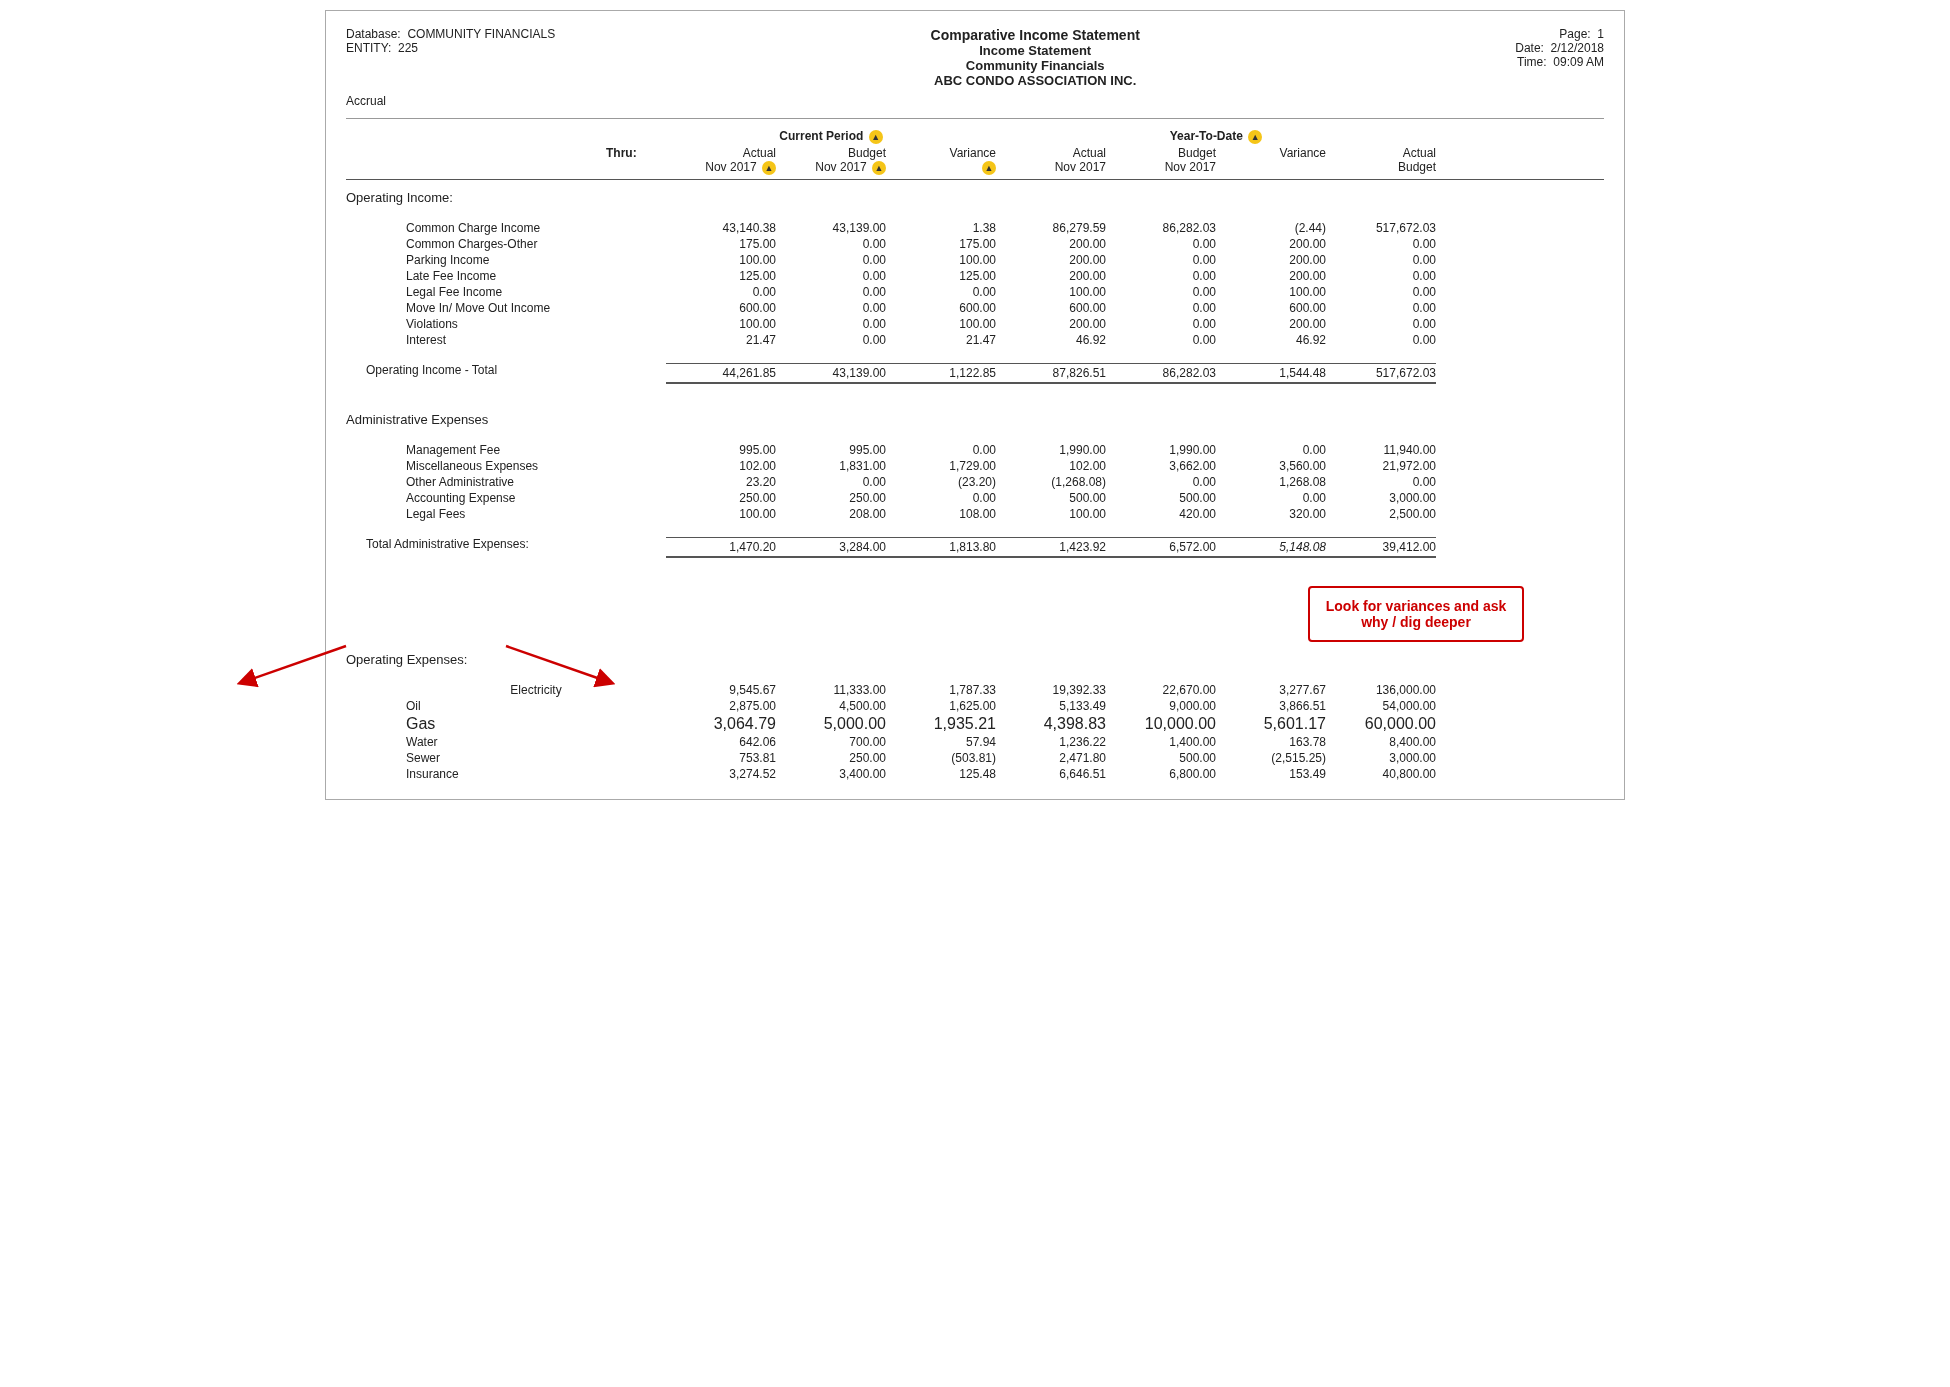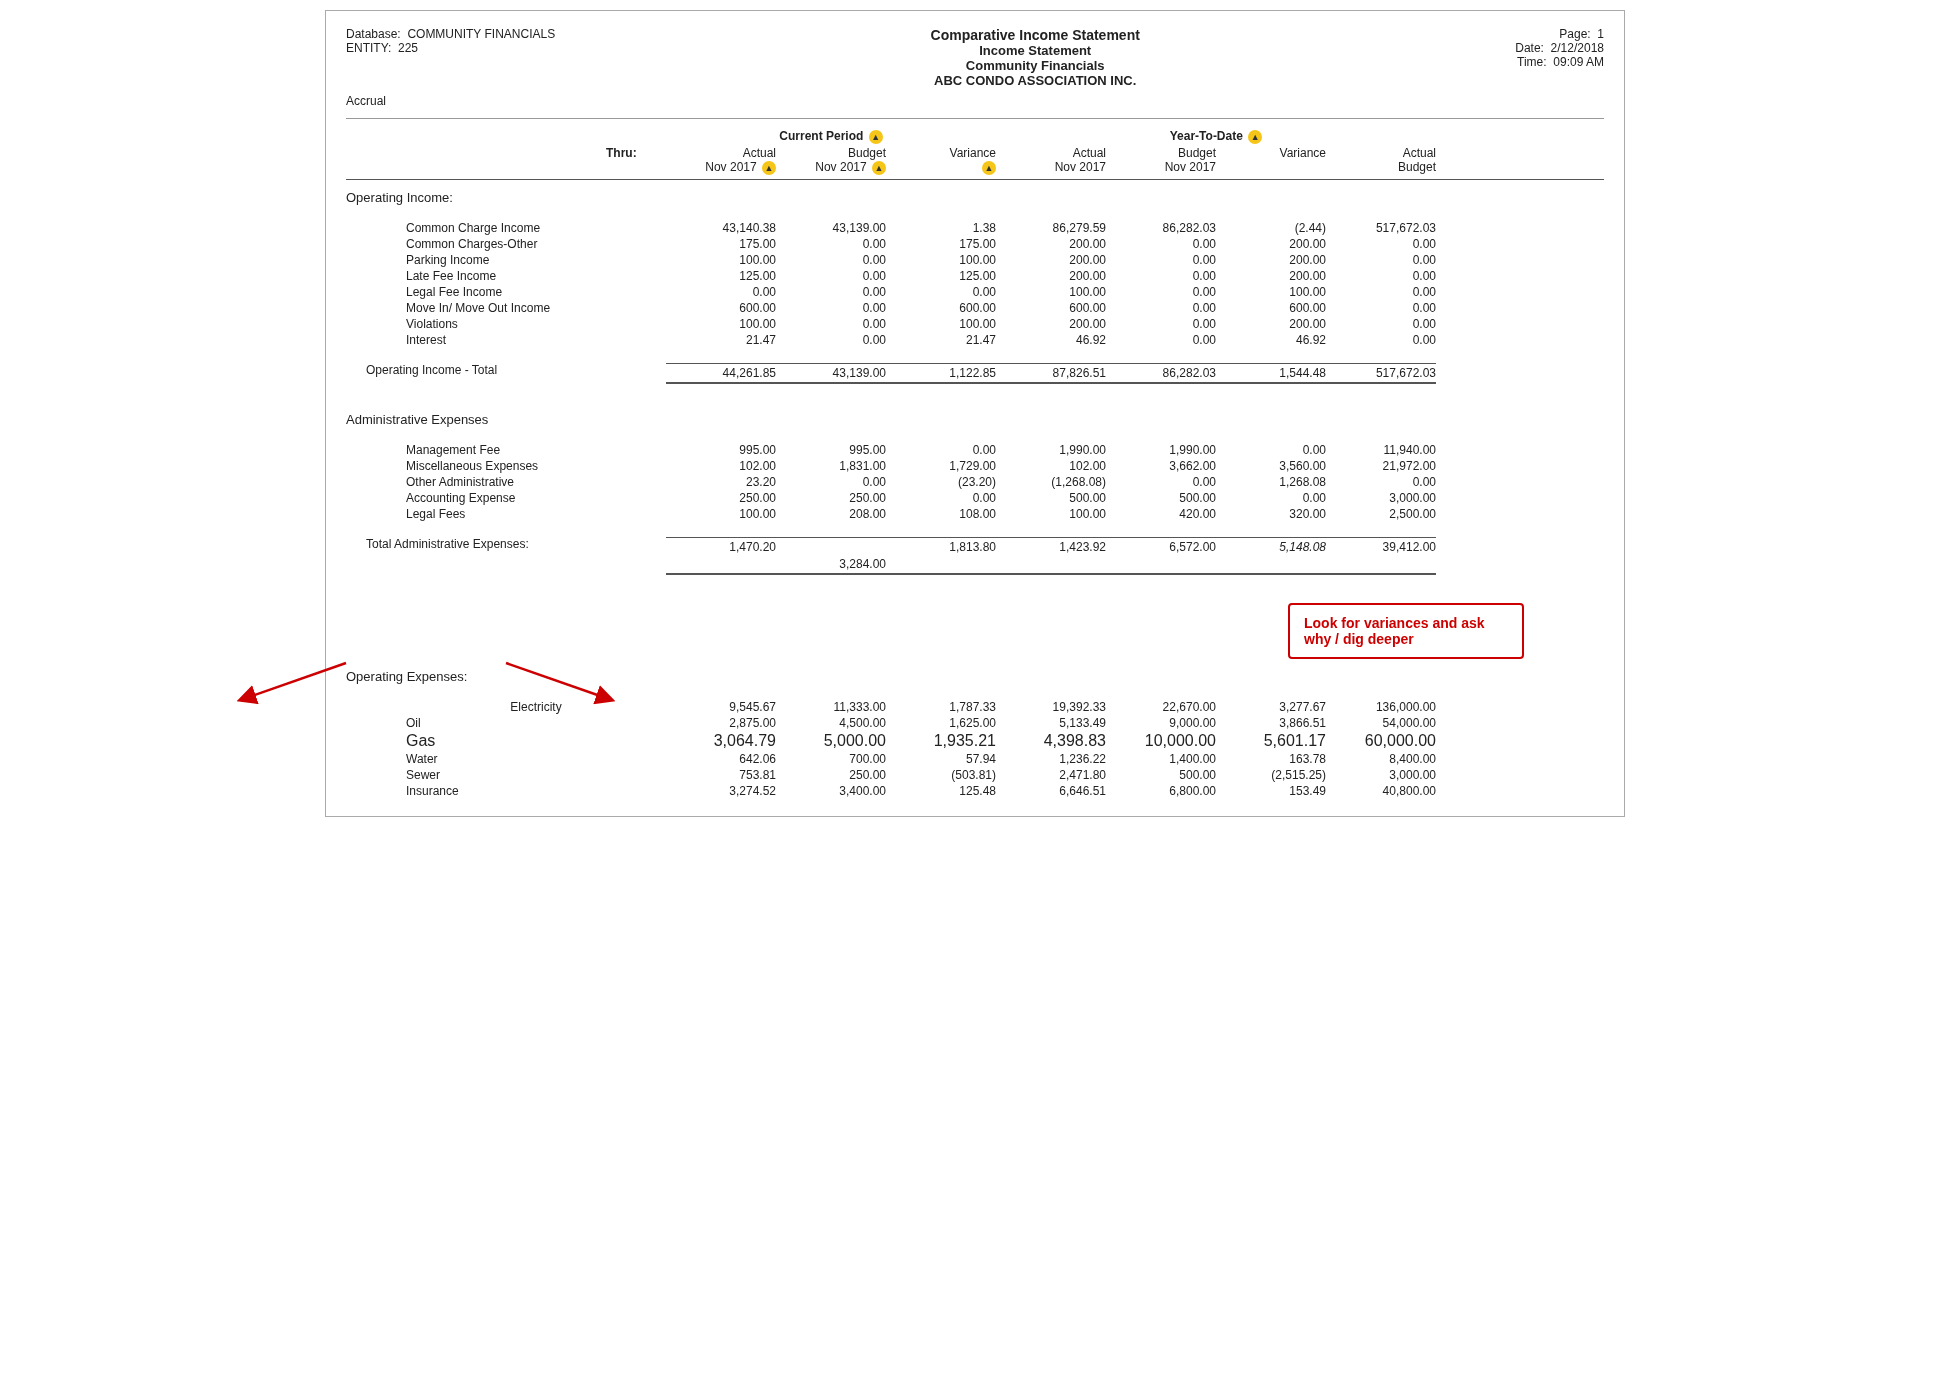--- a/index.html
+++ b/index.html
@@ -325,21 +325,21 @@
         <div>2,500.00</div>
       </div>
     </div>
 
   <div class="spacer"></div>
 
   <div id="admin-total-row">
       <div style="display: grid; grid-template-columns: 320px 110px 110px 110px 110px 110px 110px 110px; text-align: right; font-size: 12px; margin-top: 4px;">
         <div style="text-align: left; padding-left: 20px;">Total Administrative Expenses:</div>
         <div style="border-top: 1px solid rgb(85, 85, 85); padding-top: 2px;">1,470.20</div>
-        <div style="border-top: 1px solid rgb(85, 85, 85); padding-top: 19px;">3,284.00</div>
+        <div style="border-top: 1px solid rgb(85, 85, 85); padding-top: 2px;">3,284.00</div>
         <div style="border-top: 1px solid rgb(85, 85, 85); padding-top: 2px;">1,813.80</div>
         <div style="border-top: 1px solid rgb(85, 85, 85); padding-top: 2px;">1,423.92</div>
         <div style="border-top: 1px solid rgb(85, 85, 85); padding-top: 2px;">6,572.00</div>
         <div style="border-top: 1px solid rgb(85, 85, 85); padding-top: 2px; font-style: italic;">5,148.08</div>
         <div style="border-top: 1px solid rgb(85, 85, 85); padding-top: 2px;">39,412.00</div>
       </div>
     </div>
   <div id="admin-double-line">
       <div style="display: grid; grid-template-columns: 320px 110px 110px 110px 110px 110px 110px 110px; text-align: right; font-size: 12px; margin-top: 2px; margin-bottom: 6px;">
         <div></div>
@@ -350,21 +350,21 @@
         <div style="border-top: 2px solid rgb(85, 85, 85); height: 4px;"></div>
         <div style="border-top: 2px solid rgb(85, 85, 85); height: 4px;"></div>
         <div style="border-top: 2px solid rgb(85, 85, 85); height: 4px;"></div>
       </div>
     </div>
 
   <div class="spacer"></div>
   <div class="spacer"></div>
 
   <div style="position:relative; display:flex; justify-content:flex-end; margin-right:80px; margin-bottom:10px;">
-    <div style="border:2px solid #cc0000; border-radius:4px; padding:10px 14px; font-size:14px; font-weight:bold; color:#cc0000; text-align:left; width:236px; background:#fff; position:relative; z-index:5;">
+    <div style="border:2px solid #cc0000; border-radius:4px; padding:10px 14px; font-size:14px; font-weight:bold; color:#cc0000; text-align:center; width:216px; background:#fff; position:relative; z-index:5;">
       <span>Look for variances and ask why / dig deeper</span>
     </div>
 
     <svg style="position:absolute; left:-120px; top:40px; width:500px; height:80px; pointer-events:none; z-index:4;">
 
       <defs>
         <marker id="arrowhead1" markerWidth="8" markerHeight="8" refX="4" refY="4" orient="auto">
           <polygon points="0 0, 8 4, 0 8" fill="#cc0000"></polygon>
         </marker>
       </defs>

